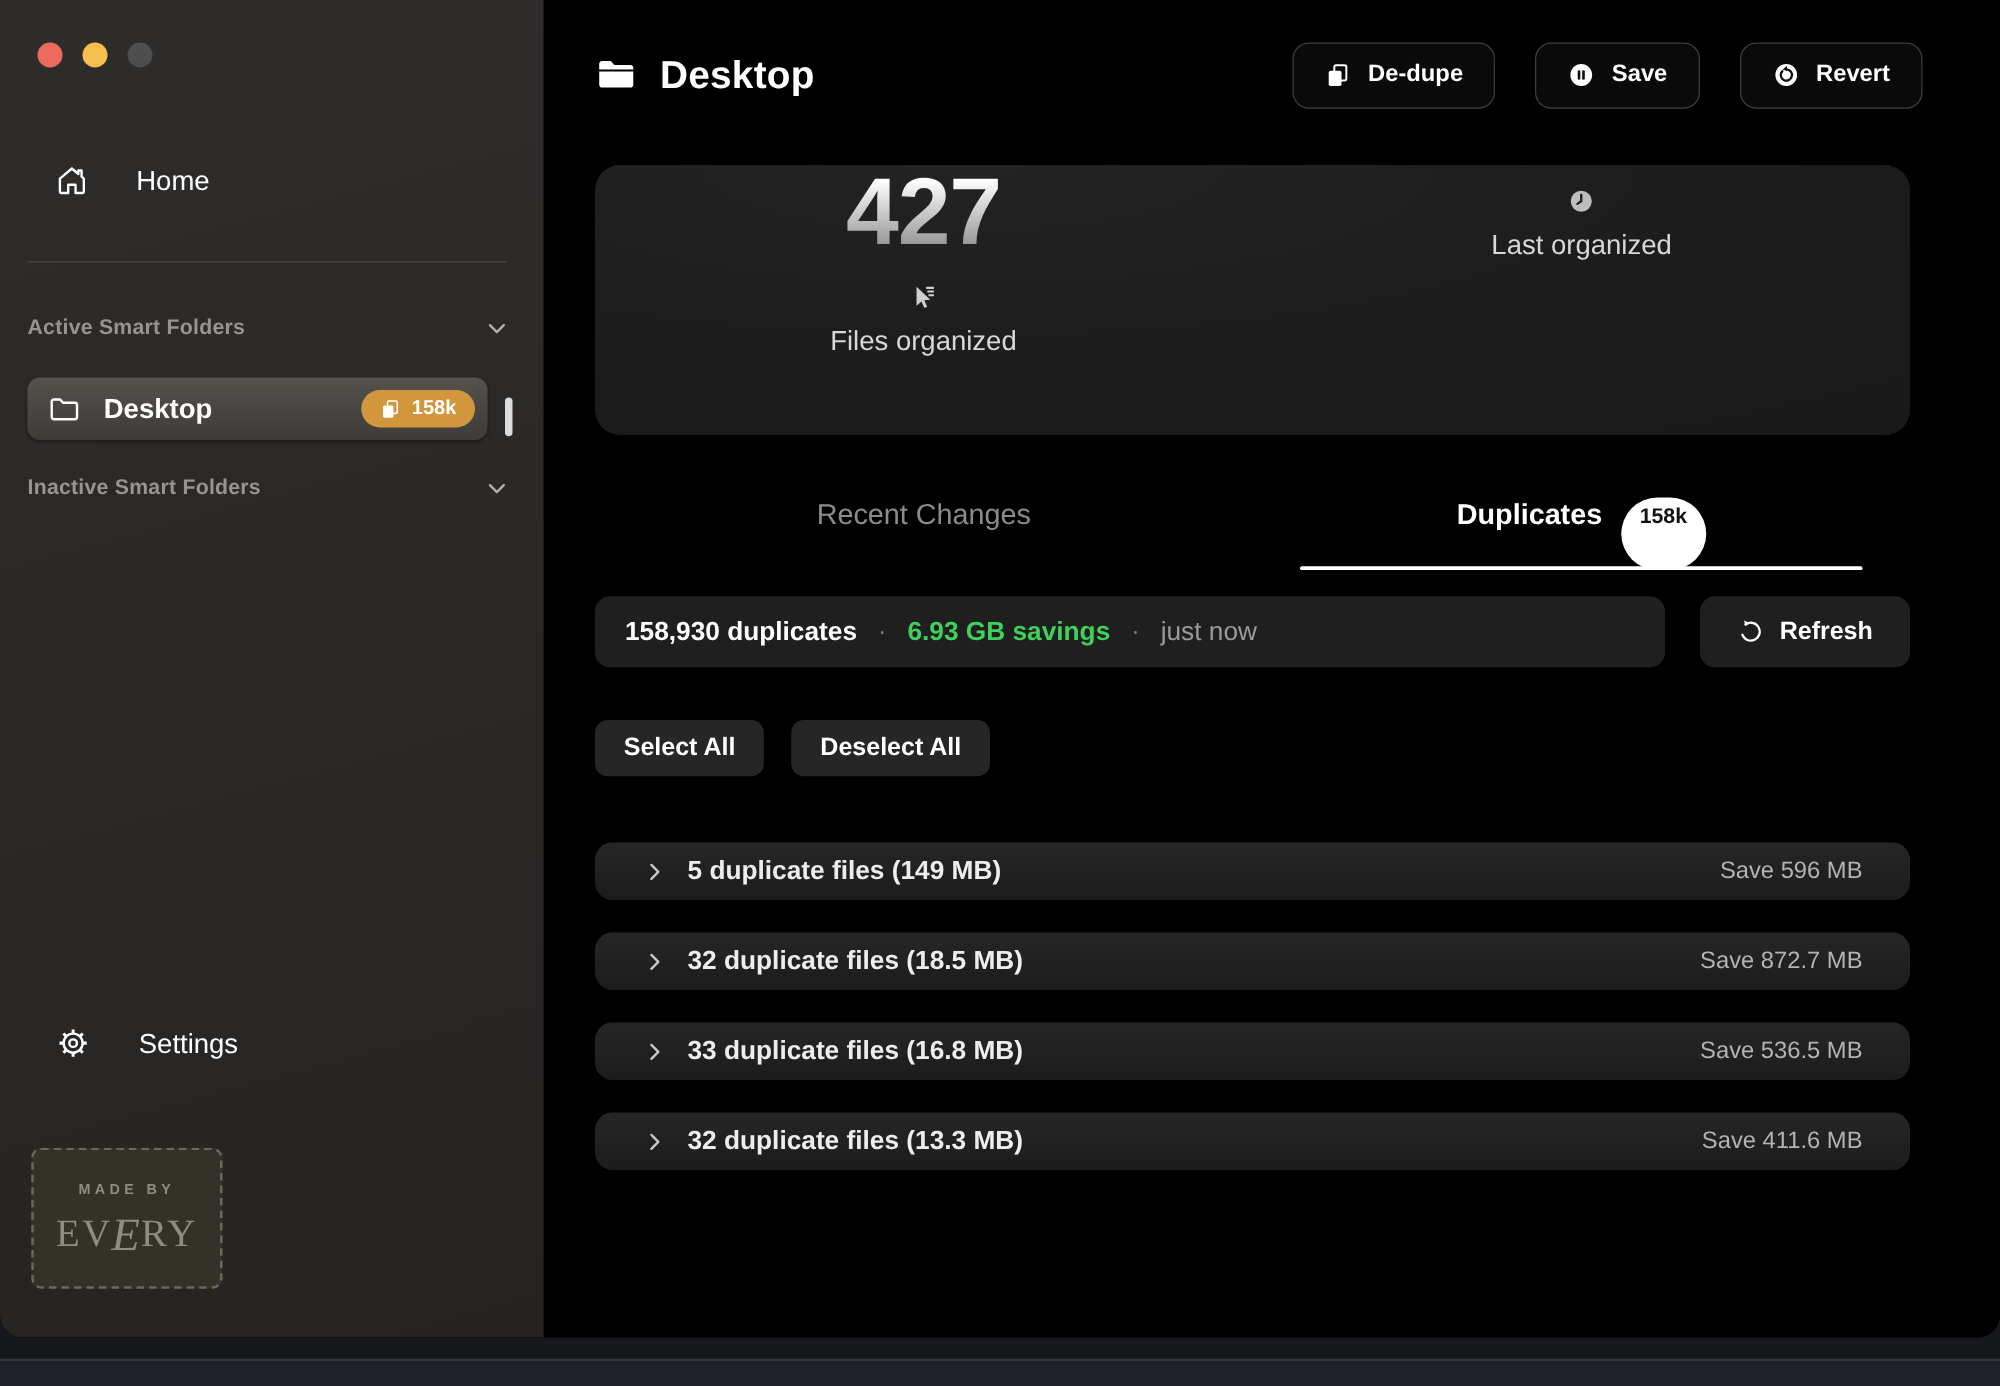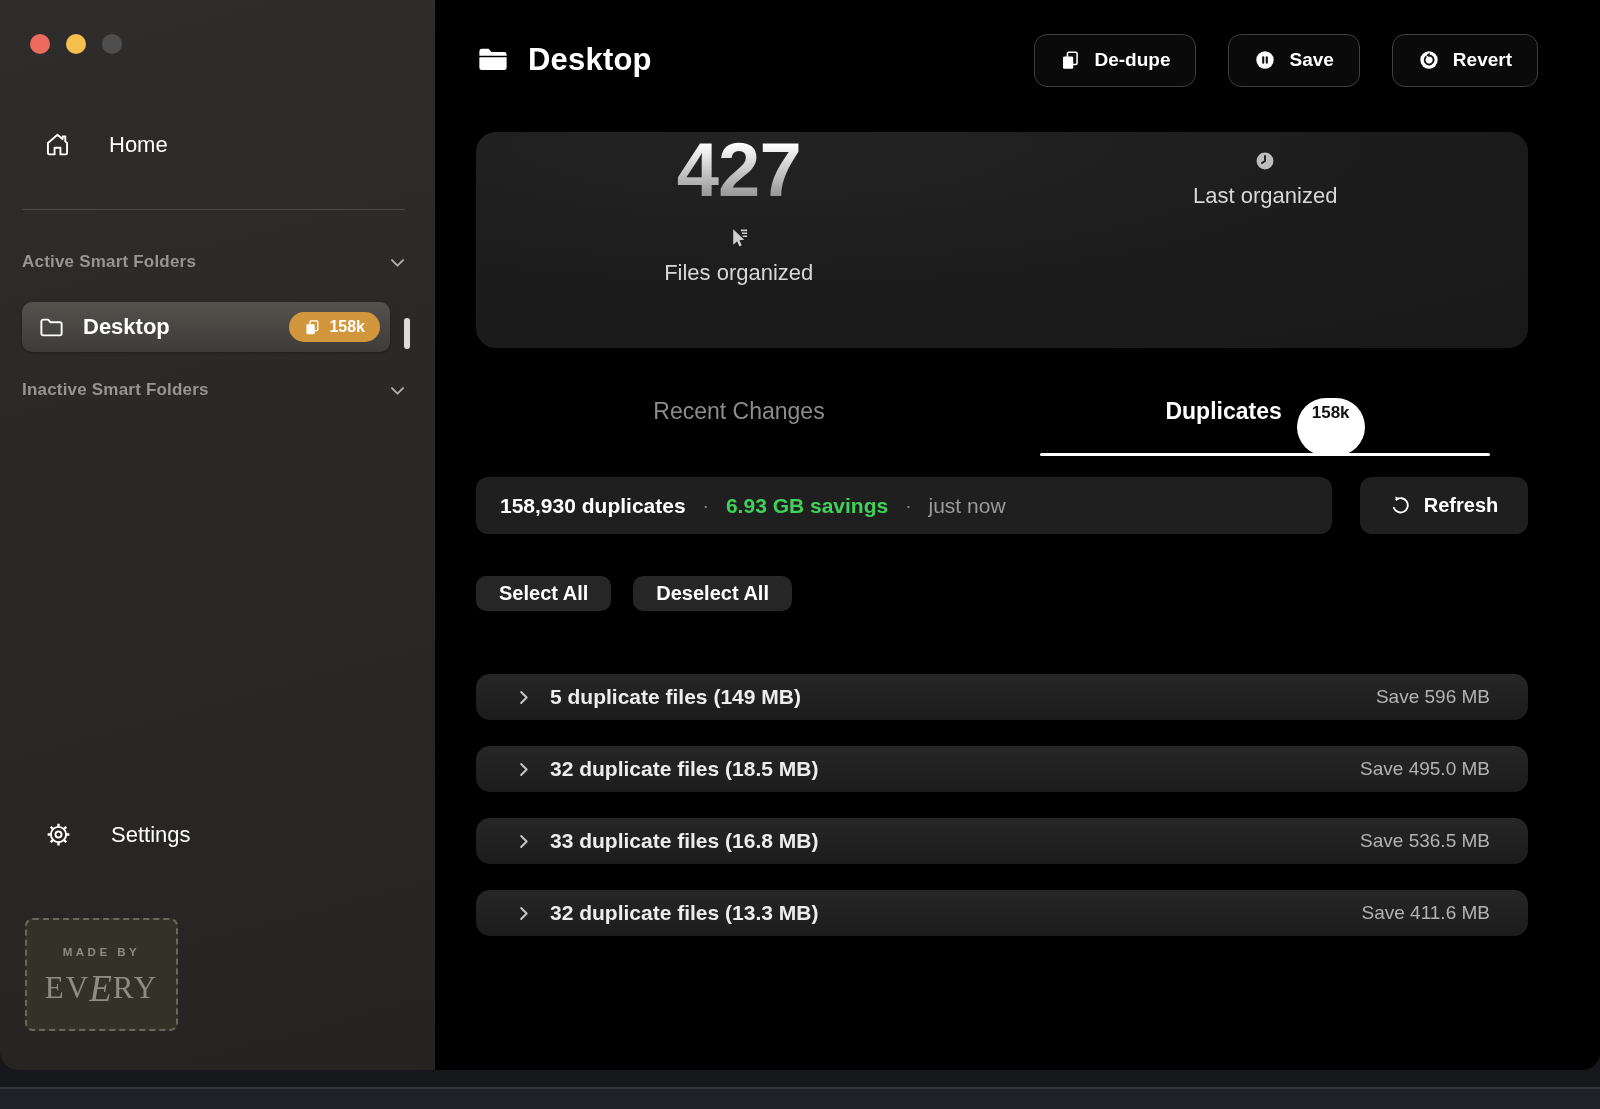--- a/index.html
+++ b/index.html
@@ -110,21 +110,21 @@
   .summary-savings { font-weight:600; }
   .summary-updated { color:#9b9b9b; }
   .refresh-btn {
     width:168px; background:#1f1f1f; border:none; border-radius:12px; color:#fff;
     font-size:20px; font-weight:600; display:flex; align-items:center; justify-content:center; gap:13px;
     font-family:inherit; cursor:pointer;
   }
 
   .bulk-row { position:absolute; top:576px; left:41px; display:flex; gap:22px; }
   .bulk-btn {
-    background:#262626; border:none; border-radius:10px; height:35px; padding:0 23px;
+    background:#262626; border:none; border-radius:10px; height:45px; padding:0 23px;
     color:#fff; font-weight:700; font-size:20px; display:flex; align-items:center;
     font-family:inherit; cursor:pointer;
   }
 
   .groups { position:absolute; top:674px; left:41px; right:72px; display:flex; flex-direction:column; gap:26px; }
   .group-row {
     height:46px; border-radius:14px; background:linear-gradient(180deg,#262626 0%,#1c1c1c 100%);
     display:flex; align-items:center; padding:0 38px; cursor:pointer;
   }
   .group-label { font-weight:700; font-size:21px; color:#ededed; margin-left:17px; }
@@ -337,21 +337,21 @@
         <span class="group-label">5 duplicate files (149 MB)</span>
         <span class="group-save">Save 596 MB</span>
       </div>
       <div class="group-row">
         <span class="icon">
           <svg width="19" height="19" viewBox="0 0 24 24" fill="none" stroke="#c9c9c9" stroke-width="2.4" stroke-linecap="round" stroke-linejoin="round">
               <path d="M9 5 L16 12 L9 19"></path>
             </svg>
         </span>
         <span class="group-label">32 duplicate files (18.5 MB)</span>
-        <span class="group-save">Save 495.0 MB</span>
+        <span class="group-save">Save 872.7 MB</span>
       </div>
       <div class="group-row">
         <span class="icon">
           <svg width="19" height="19" viewBox="0 0 24 24" fill="none" stroke="#c9c9c9" stroke-width="2.4" stroke-linecap="round" stroke-linejoin="round">
               <path d="M9 5 L16 12 L9 19"></path>
             </svg>
         </span>
         <span class="group-label">33 duplicate files (16.8 MB)</span>
         <span class="group-save">Save 536.5 MB</span>
       </div>

